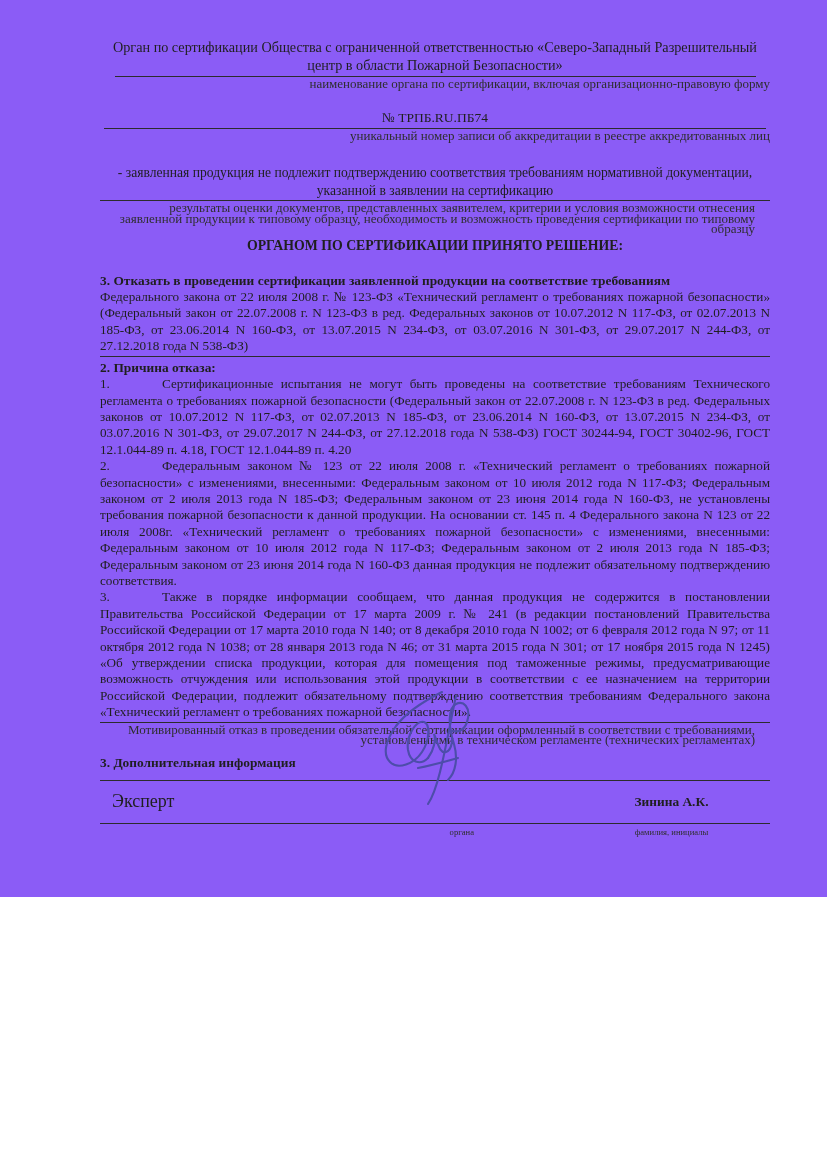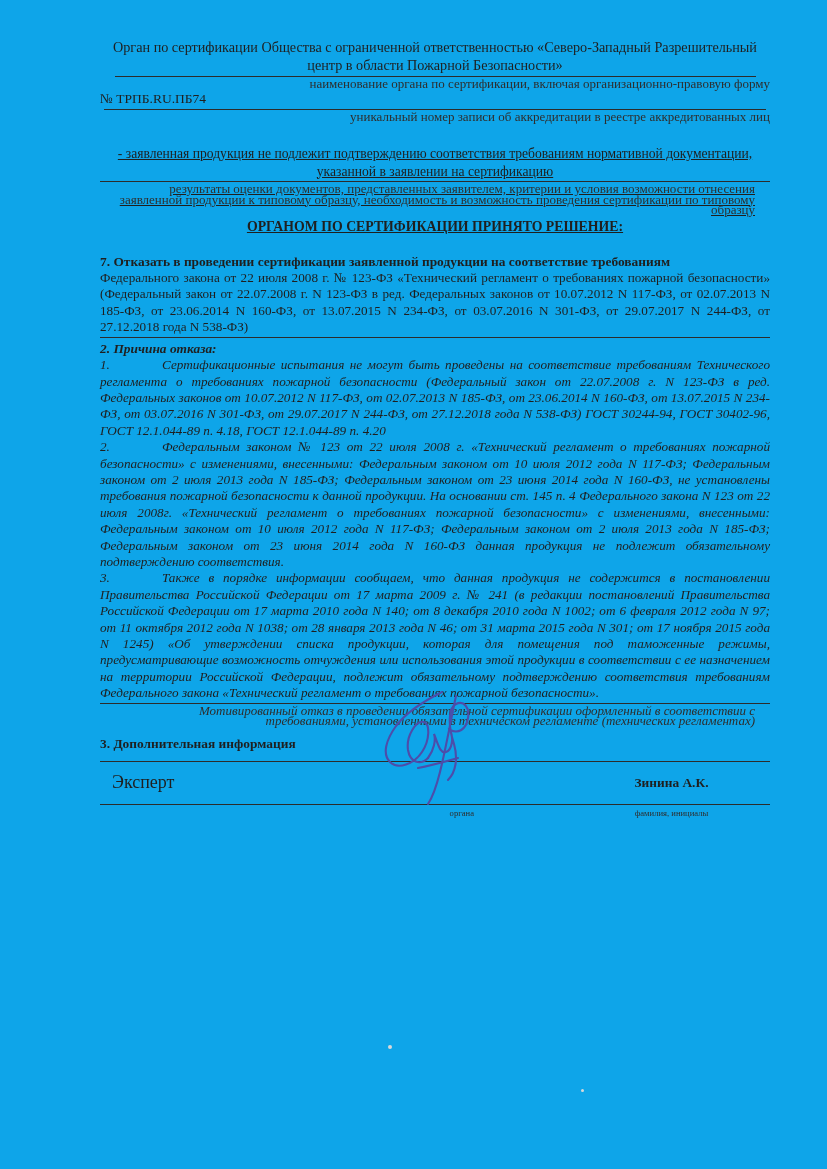--- a/index.html
+++ b/index.html
@@ -3,22 +3,22 @@
 <meta charset="utf-8">
 <style>
   html, body {
     margin: 0;
     padding: 0;
     background: #ffffff;
   }
   .page {
     position: relative;
     width: 827px;
-    height: 1169px;
-    background: #0ea5e9;
+    height: 897px;
+    background: #8b5cf6;
     font-family: "Liberation Serif", "DejaVu Serif", serif;
     color: #1f1f1f;
     overflow: hidden;
   }
   .content {
     position: absolute;
     left: 100px;
     top: 38px;
     width: 670px;
   }
@@ -38,25 +38,26 @@
   .rule.w-full    { width: 100%; margin: 1px 0 0 0; }
   .caption {
     font-size: 13px;
     line-height: 10.5px;
     color: #2e2e2e;
     text-align: right;
     margin-top: 2px;
   }
   .caption.squeeze { width: 640px; margin-left: auto; margin-right: auto; }
   .reg-number {
+    text-align: center;
     font-size: 13.5px;
     line-height: 16px;
-    margin-top: 1px;
-  }
-  .assessment { margin-top: 23px; text-decoration: underline; }
+    margin-top: 20px;
+  }
+  .assessment { margin-top: 23px; }
   .statement {
     text-align: center;
     font-size: 13.6px;
     line-height: 17.5px;
     margin: 0;
   }
   .decision-heading {
     text-align: center;
     font-weight: bold;
     font-size: 13.8px;
@@ -152,26 +153,26 @@
     <div class="assessment">
       <p class="statement">- заявленная продукция не подлежит подтверждению соответствия требованиям нормативной документации, указанной в заявлении на сертификацию</p>
       <div class="rule w-full"></div>
       <div class="caption squeeze">результаты оценки документов, представленных заявителем, критерии и условия возможности отнесения заявленной продукции к типовому образцу, необходимость и возможность проведения сертификации по типовому образцу</div>
       <div class="decision-heading">ОРГАНОМ ПО СЕРТИФИКАЦИИ ПРИНЯТО РЕШЕНИЕ:</div>
     </div>
 
     <div class="sec-gap"></div>
 
     <div class="sec">
-      <p class="heading-bold">7. Отказать в проведении сертификации заявленной продукции на соответствие требованиям</p>
+      <p class="heading-bold">3. Отказать в проведении сертификации заявленной продукции на соответствие требованиям</p>
       <p class="body-just">Федерального закона от 22 июля 2008 г. № 123-ФЗ «Технический регламент о требованиях пожарной безопасности» (Федеральный закон от 22.07.2008 г. N 123-ФЗ в ред. Федеральных законов от 10.07.2012 N 117-ФЗ, от 02.07.2013 N 185-ФЗ, от 23.06.2014 N 160-ФЗ, от 13.07.2015 N 234-ФЗ, от 03.07.2016 N 301-ФЗ, от 29.07.2017 N 244-ФЗ, от 27.12.2018 года N 538-ФЗ)</p>
       <div class="rule w-full"></div>
     </div>
 
-    <div class="sec" style="margin-top:3px;font-style:italic;">
+    <div class="sec" style="margin-top:3px;">
       <p class="heading-bold">2. Причина отказа:</p>
       <p class="body-just"><span class="item-num">1.</span><span>Сертификационные испытания не могут быть проведены на соответствие требованиям Технического регламента о требованиях пожарной безопасности (Федеральный закон от 22.07.2008 г. N 123-ФЗ в ред. Федеральных законов от 10.07.2012 N 117-ФЗ, от 02.07.2013 N 185-ФЗ, от 23.06.2014 N 160-ФЗ, от 13.07.2015 N 234-ФЗ, от 03.07.2016 N 301-ФЗ, от 29.07.2017 N 244-ФЗ, от 27.12.2018 года N 538-ФЗ) ГОСТ 30244-94, ГОСТ 30402-96, ГОСТ 12.1.044-89 п. 4.18, ГОСТ 12.1.044-89 п. 4.20</span></p>
       <p class="body-just"><span class="item-num">2.</span><span>Федеральным законом № 123 от 22 июля 2008 г. «Технический регламент о требованиях пожарной безопасности» с изменениями, внесенными: Федеральным законом от 10 июля 2012 года N 117-ФЗ; Федеральным законом от 2 июля 2013 года N 185-ФЗ; Федеральным законом от 23 июня 2014 года N 160-ФЗ, не установлены требования пожарной безопасности к данной продукции. На основании ст. 145 п. 4 Федерального закона N 123 от 22 июля 2008г. «Технический регламент о требованиях пожарной безопасности» с изменениями, внесенными: Федеральным законом от 10 июля 2012 года N 117-ФЗ; Федеральным законом от 2 июля 2013 года N 185-ФЗ; Федеральным законом от 23 июня 2014 года N 160-ФЗ данная продукция не подлежит обязательному подтверждению соответствия.</span></p>
       <p class="body-just"><span class="item-num">3.</span><span>Также в порядке информации сообщаем, что данная продукция не содержится в постановлении Правительства Российской Федерации от 17 марта 2009 г. № 241 (в редакции постановлений Правительства Российской Федерации от 17 марта 2010 года N 140; от 8 декабря 2010 года N 1002; от 6 февраля 2012 года N 97; от 11 октября 2012 года N 1038; от 28 января 2013 года N 46; от 31 марта 2015 года N 301; от 17 ноября 2015 года N 1245) «Об утверждении списка продукции, которая для помещения под таможенные режимы, предусматривающие возможность отчуждения или использования этой продукции в соответствии с ее назначением на территории Российской Федерации, подлежит обязательному подтверждению соответствия требованиям Федерального закона «Технический регламент о требованиях пожарной безопасности».</span></p>
       <div class="rule w-full"></div>
       <div class="caption squeeze">Мотивированный отказ в проведении обязательной сертификации оформленный в соответствии с требованиями, установленными в техническом регламенте (технических регламентах)</div>
     </div>
 
     <div class="sec" style="margin-top:9px;">
       <p class="heading-bold">3. Дополнительная информация</p>

